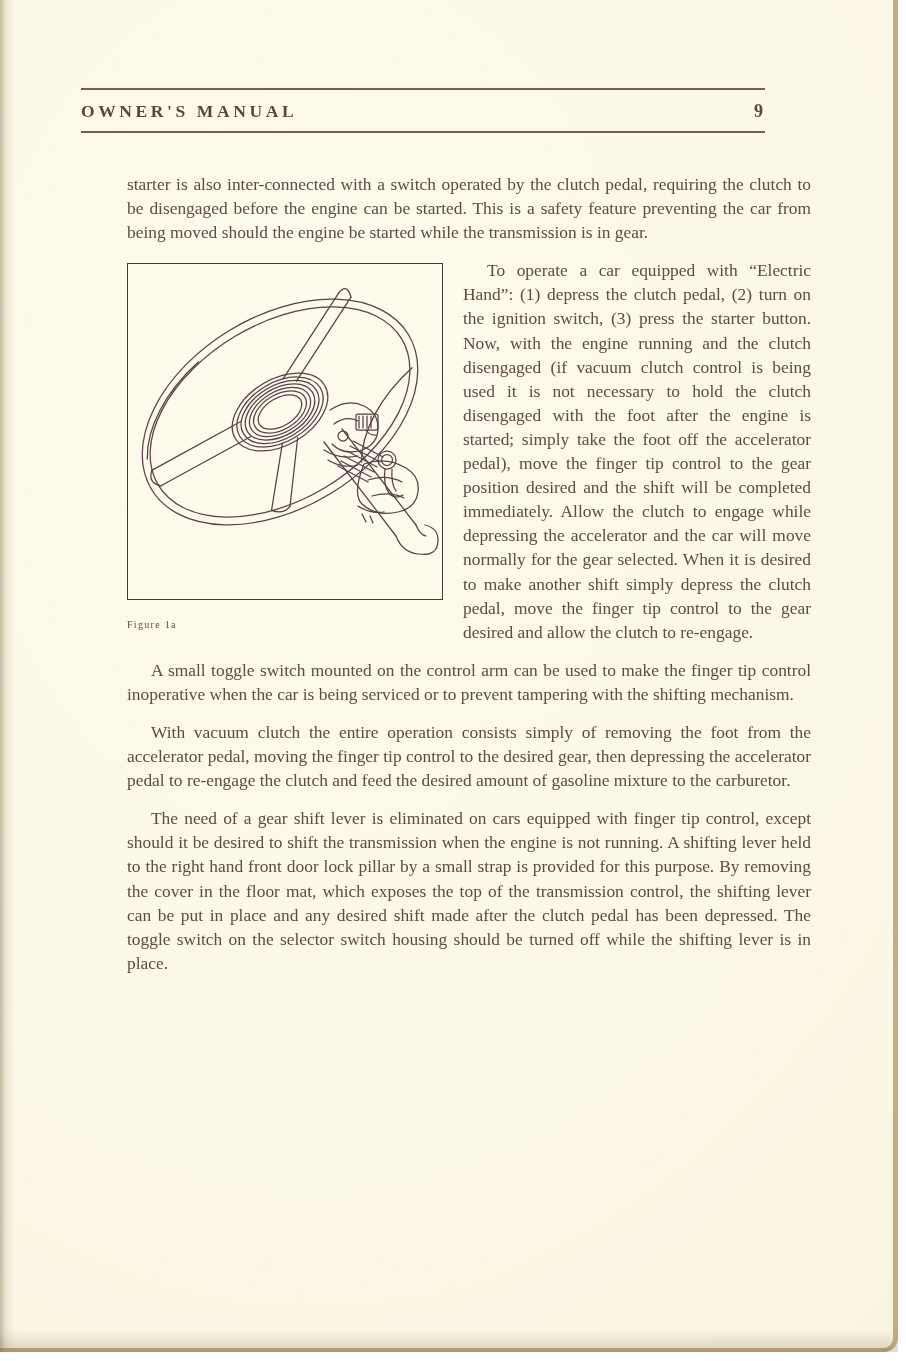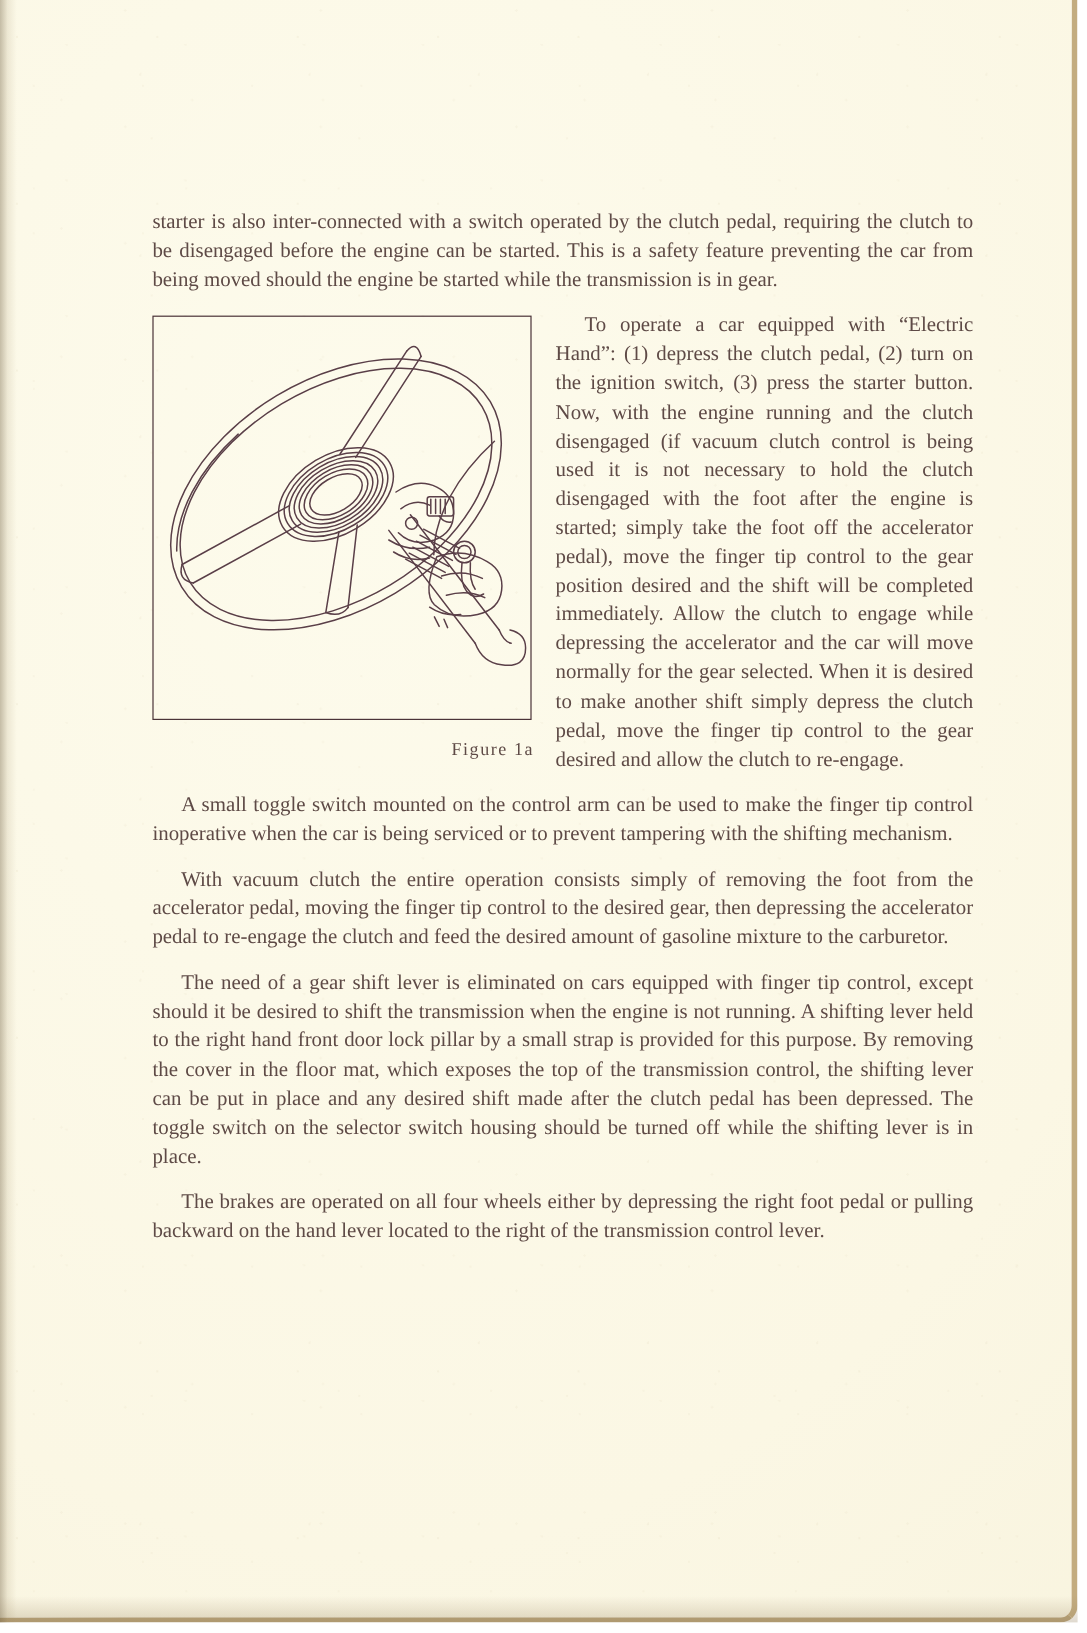--- a/index.html
+++ b/index.html
@@ -122,35 +122,43 @@
     width: 316px;
     height: 337px;
     border: 1.6px solid #4a3338;
     box-sizing: border-box;
     position: relative;
     overflow: hidden;
     background: transparent;
   }
   #figure-box svg { display: block; }
   #figure-caption {
-    text-align: right;
-    font-size: 15px;
+    text-align: left;
+    font-size: 10px;
     letter-spacing: 1.3px;
     color: #5e4a46;
     padding-top: 13px;
   }
   .wrap-para { text-indent: 24px; padding-left: 32px; }
 </style>
 </head>
 <body>
 
 <div id="page-sheet">
 
   <div id="paper-grain"></div>
 
+  <div id="header-block">
+    <div class="rule"></div>
+    <div id="header-row">
+      <div id="running-head">OWNER'S MANUAL</div>
+      <div id="page-number">9</div>
+    </div>
+    <div class="rule"></div>
+  </div>
 
   <div id="body-text">
 
     <p class="para">starter is also inter-connected with a switch operated by the clutch pedal, requiring the clutch to be disengaged before the engine can be started. This is a safety feature preventing the car from being moved should the engine be started while the transmission is in gear.</p>
 
     <div id="figure-float">
       <div id="figure-box">
         <svg width="313" height="334" viewBox="0 0 313 334">
           <g fill="none" stroke="#5a3f48" stroke-width="1.25" stroke-linecap="round" stroke-linejoin="round">
 
@@ -223,19 +231,18 @@
     </div>
 
     <p class="para wrap-para">To operate a car equipped with “Electric Hand”: (1) depress the clutch pedal, (2) turn on the ignition switch, (3) press the starter button. Now, with the engine running and the clutch disengaged (if vacuum clutch control is being used it is not necessary to hold the clutch disengaged with the foot after the engine is started; simply take the foot off the accelerator pedal), move the finger tip control to the gear position desired and the shift will be completed immediately. Allow the clutch to engage while depressing the accelerator and the car will move normally for the gear selected. When it is desired to make another shift simply depress the clutch pedal, move the finger tip control to the gear desired and allow the clutch to re-engage.</p>
 
     <p class="para indent">A small toggle switch mounted on the control arm can be used to make the finger tip control inoperative when the car is being serviced or to prevent tampering with the shifting mechanism.</p>
 
     <p class="para indent">With vacuum clutch the entire operation consists simply of removing the foot from the accelerator pedal, moving the finger tip control to the desired gear, then depressing the accelerator pedal to re-engage the clutch and feed the desired amount of gasoline mixture to the carburetor.</p>
 
     <p class="para indent">The need of a gear shift lever is eliminated on cars equipped with finger tip control, except should it be desired to shift the transmission when the engine is not running. A shifting lever held to the right hand front door lock pillar by a small strap is provided for this purpose. By removing the cover in the floor mat, which exposes the top of the transmission control, the shifting lever can be put in place and any desired shift made after the clutch pedal has been depressed. The toggle switch on the selector switch housing should be turned off while the shifting lever is in place.</p>
 
-    <p class="para indent">The brakes are operated on all four wheels either by depressing the right foot pedal or pulling backward on the hand lever located to the right of the transmission control lever.</p>
 
   </div>
 
   <div id="edge-shadow-bottom"></div>
   <div id="gutter-shadow"></div>
 </div>
 
 </body></html>

